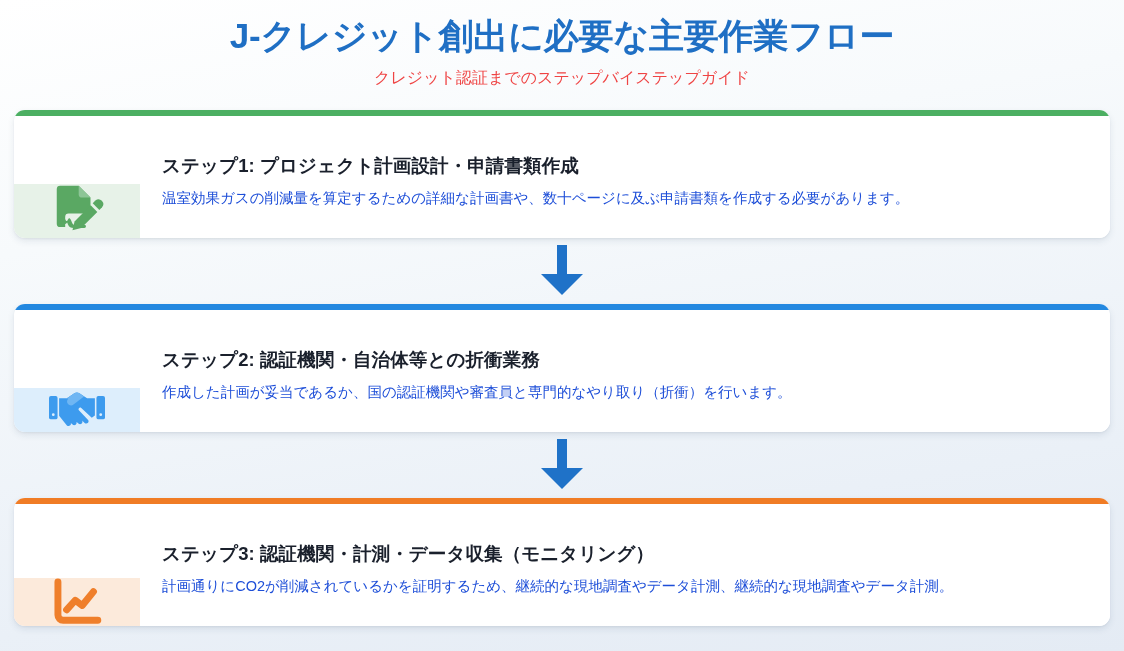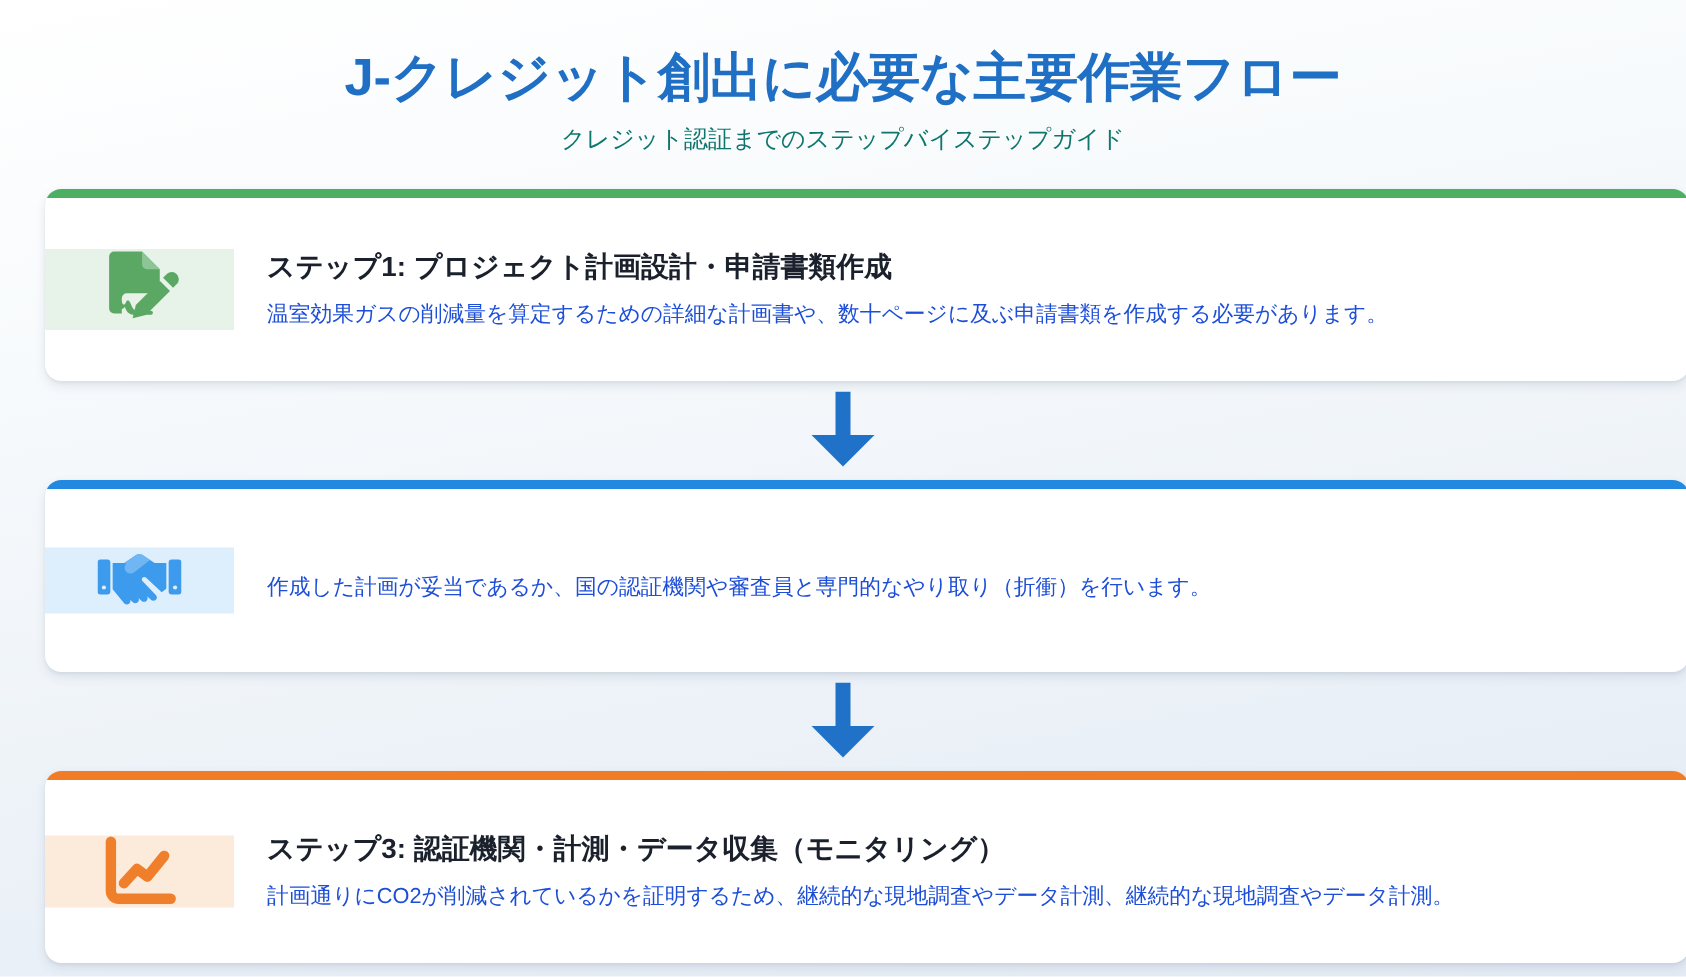--- a/index.html
+++ b/index.html
@@ -15,60 +15,60 @@
     font-family: "Liberation Sans", "DejaVu Sans", sans-serif;
     background: linear-gradient(170deg, #ffffff 0%, #f7fafc 30%, #eaf0f7 75%, #e4ebf4 100%);
     color: #1f2937;
     -webkit-font-smoothing: antialiased;
   }
 
   .page {
     position: relative;
     width: 1124px;
     height: 651px;
-    padding: 16px;
+    padding: 0;
   }
 
   
   .header {
     text-align: center;
     padding-top: 14px;
   }
 
   .page-title {
     font-size: 35px;
     font-weight: bold;
     letter-spacing: -0.2px;
     color: #1f6fc4;
     line-height: 1.25;
   }
 
   .page-subtitle {
     margin-top: 9px;
     font-size: 16px;
     font-weight: normal;
-    color: #0f766e;
+    color: #ef4444;
     line-height: 1.4;
   }
 
   
   .steps {
     margin-top: 21px;
     padding: 0 14px;
   }
 
   .step-card {
     position: relative;
     width: 1096px;
     border-radius: 11px;
     background: #ffffff;
     box-shadow: 0 3px 7px rgba(31, 54, 90, 0.10), 0 1px 2px rgba(31, 54, 90, 0.06);
     overflow: hidden;
     display: flex;
-    align-items: center;
+    align-items: flex-end;
     min-height: 128px;
   }
 
   .accent-bar {
     position: absolute;
     top: 0; left: 0; right: 0;
     height: 6px;
     border-top-left-radius: 11px;
     border-top-right-radius: 11px;
   }
@@ -178,20 +178,21 @@
             <rect x="0" y="10" width="11" height="30" rx="2.5" fill="#3d9bee"></rect>
             <circle cx="5.5" cy="34" r="1.8" fill="#ddeefc"></circle>
             <rect x="61" y="10" width="11" height="30" rx="2.5" fill="#3d9bee"></rect>
             <circle cx="66.5" cy="34" r="1.8" fill="#ddeefc"></circle>
             <path fill="#3d9bee" d="M13 13h10l9.5-6.5c2-1.4 4.6-1.4 6.6 0L49 13h10v22l-4 3-13.5-12.5c-.9-.8-2.2-.8-3 .1-.8.9-.7 2.3.2 3.1L50 40.5c1.3 1.2 1.2 3.2-.2 4.3-1.2.9-2.9.8-4-.2l-3.3-3c.9 1.3.6 3.1-.7 4.1-1.2.9-2.9.8-4-.2l-2.6-2.4c.7 1.3.3 2.9-.9 3.8-1.2.9-2.9.8-4-.2l-2.3-2.1c.5 1.2.1 2.6-1 3.4-1.2.9-2.9.8-4-.2L13 35.5V13z"></path>
             <path fill="#6fb6f3" d="M23 13l9.6-6.6c2-1.4 4.6-1.4 6.6 0L45 10.5 31.5 21c-2.2 1.7-5.3 1.4-7.1-.7-1.7-2-1.6-5 .3-6.9L23 13z"></path>
           </svg>
         </span>
       </div>
       <div class="card-body">
+        <div class="step-title">ステップ2: 認証機関・自治体等との折衝業務</div>
         <div class="step-desc">作成した計画が妥当であるか、国の認証機関や審査員と専門的なやり取り（折衝）を行います。</div>
       </div>
     </div>
 
     <div class="connector">
       <span>
         <svg class="arrow-down" width="46" height="52" viewBox="0 0 46 52" aria-hidden="true">
           <rect x="18" y="0" width="10" height="30" fill="#1f72c8"></rect>
           <path d="M2 29h42L23 50 2 29z" fill="#1f72c8"></path>
         </svg>

